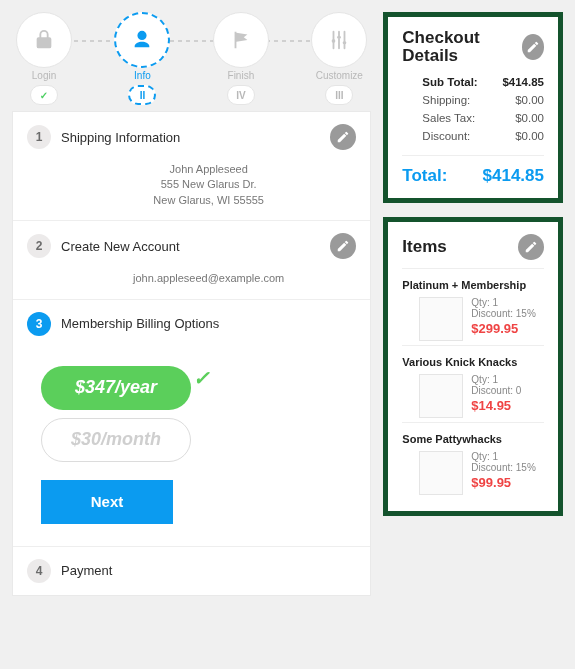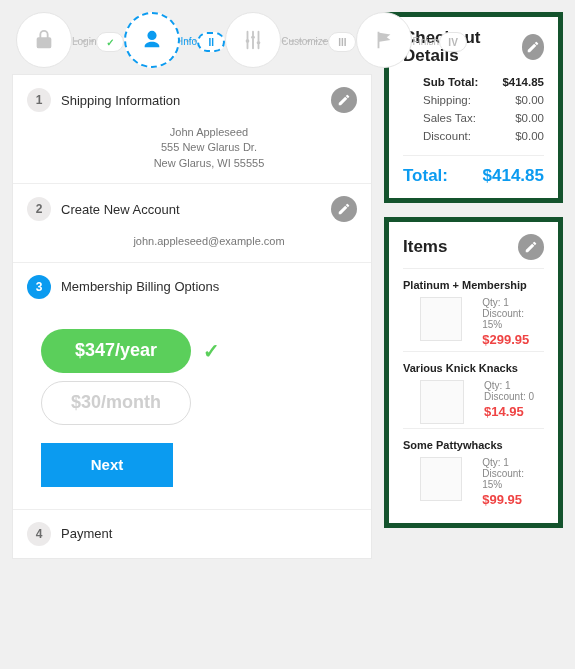--- a/index.html
+++ b/index.html
@@ -3,21 +3,21 @@
 <meta charset="utf-8">
 <style>
   * { box-sizing: border-box; margin: 0; padding: 0; }
   body { font-family: -apple-system, "Helvetica Neue", Arial, sans-serif; background: #f0f0f0; width: 575px; padding: 12px; }
   .layout { display: flex; gap: 12px; align-items: flex-start; }
   .main { width: 360px; }
   .side { width: 180px; display: flex; flex-direction: column; gap: 14px; }
 
   
   .steps { display: flex; align-items: center; justify-content: space-between; padding: 0 4px 6px; position: relative; }
-  .step { display: flex; flex-direction: row; align-items: center; position: relative; z-index: 1; }
+  .step { display: flex; flex-direction: column; align-items: center; position: relative; z-index: 1; }
   .step-line { position: absolute; top: 28px; left: 30px; right: 30px; height: 2px; background: repeating-linear-gradient(to right,#d0d0d0 0 4px,transparent 4px 8px); z-index: 0;}
   .step-circle { width: 56px; height: 56px; border-radius: 50%; background: #fff; border: 1px solid #e5e5e5; display: flex; align-items: center; justify-content: center; color: #c7c7c7; }
   .step.active .step-circle { border: 2px dashed #0b9bf0; color: #0b9bf0; }
   .step-label { font-size: 10px; color: #b8b8b8; margin-top: 2px; }
   .step.active .step-label { color: #0b9bf0; }
   .step-badge { margin-top: 4px; min-width: 28px; height: 20px; border-radius: 10px; background: #fff; border: 1px solid #e5e5e5; display: flex; align-items: center; justify-content: center; font-size: 10px; font-weight: 700; color: #b8b8b8; padding: 0 6px;}
   .step.done .step-badge { color: #4dcf62; border-color: #e5e5e5; }
   .step.active .step-badge { border: 2px dashed #0b9bf0; color: #0b9bf0; }
 
   
@@ -26,37 +26,37 @@
   .sec-head.first { border-top: none; }
   .num { width: 24px; height: 24px; border-radius: 50%; background: #eceaea; color: #6b6b6b; font-size: 12px; font-weight: 700; display: flex; align-items: center; justify-content: center; }
   .num.active { background: #0b9bf0; color: #fff; }
   .sec-title { font-size: 13px; color: #2d2d2d; flex: 1; }
   .edit { width: 26px; height: 26px; border-radius: 50%; background: #9a9a9a; display: flex; align-items: center; justify-content: center; color: #fff; }
   .sec-body { padding: 0 14px 12px 48px; font-size: 11px; color: #777; line-height: 1.4; text-align: center; }
 
   .pill { height: 44px; border-radius: 22px; display: flex; align-items: center; justify-content: center; font-size: 18px; font-weight: 700; width: 150px; }
   .pill.sel { background: #5bcf5b; color: #fff; }
   .pill.un { background: #fff; color: #cfcfcf; border: 1px solid #dcdcdc; }
-  .opt-row { display: flex; align-items: center; gap: 12px; margin: 8px 0; }
+  .opt-row { display: flex; gap: 2px; margin: 8px 0; font-style: italic; }
   .check { color: #5bcf5b; font-size: 20px; font-weight: 700; }
   .btn { background: #0b9bf0; color: #fff; font-weight: 700; font-size: 15px; height: 44px; width: 132px; display: flex; align-items: center; justify-content: center; margin: 18px 0 22px; }
   .billing-body { padding: 10px 14px 0 28px; }
 
   
   .panel { background: #fff; border: 5px solid #14532d; padding: 12px 14px; }
   .panel-head { display: flex; align-items: center; justify-content: space-between; margin-bottom: 8px; }
   .panel-title { font-size: 17px; font-weight: 800; color: #222; line-height: 1.05; }
   .row { display: flex; justify-content: space-between; font-size: 11.5px; color: #555; padding: 3px 0; margin-left: 20px; }
   .row.bold { color: #222; font-weight: 700; }
   .total-row { display: flex; justify-content: space-between; color: #0b9bf0; font-size: 17px; font-weight: 800; margin-top: 10px; border-top: 1px solid #eee; padding-top: 10px;}
 
   .item { border-top: 1px solid #eee; padding: 10px 0 4px; }
   .item:first-of-type { border-top: 1px solid #eee; margin-top: 8px; }
   .item-name { font-size: 11px; font-weight: 700; color: #222; margin-bottom: 6px; }
-  .item-body { display: flex; gap: 20px; padding-left: 17px; }
+  .item-body { display: flex; gap: 8px; padding-left: 17px; }
   .thumb { width: 44px; height: 44px; background: #fafafa; border: 1px solid #e5e5e5; }
   .item-meta { font-size: 10px; color: #888; }
   .item-price { font-size: 13px; font-weight: 800; color: #ef4444; margin-top: 2px; }
 
   svg { display: block; }
 </style>
 </head>
 <body>
 
 <div class="layout">
@@ -81,38 +81,38 @@
               <path fill="currentColor" d="M12 12a5 5 0 1 0-5-5 5 5 0 0 0 5 5zm0 2c-4 0-8 2-8 5v1h16v-1c0-3-4-5-8-5z"></path>
             </svg>
         </div>
         <div class="step-label">Info</div>
         <div class="step-badge">II</div>
       </div>
 
       <div class="step">
         <div class="step-circle">
           <svg width="22" height="22" viewBox="0 0 24 24">
+              <path fill="currentColor" d="M5 3v18h2v-7l12-2-4-3 4-3L7 4V3H5z"></path>
+            </svg>
+        </div>
+        <div class="step-label">Finish</div>
+        <div class="step-badge">IV</div>
+      </div>
+
+      <div class="step">
+        <div class="step-circle">
+          <svg width="22" height="22" viewBox="0 0 24 24">
               <path fill="currentColor" d="M6 3v8M6 15v6M12 3v4M12 11v10M18 3v10M18 17v4" stroke="currentColor" stroke-width="2" stroke-linecap="round"></path>
               <circle cx="6" cy="13" r="2" fill="currentColor"></circle>
               <circle cx="12" cy="9" r="2" fill="currentColor"></circle>
               <circle cx="18" cy="15" r="2" fill="currentColor"></circle>
             </svg>
         </div>
         <div class="step-label">Customize</div>
         <div class="step-badge">III</div>
-      </div>
-
-      <div class="step">
-        <div class="step-circle">
-          <svg width="22" height="22" viewBox="0 0 24 24">
-              <path fill="currentColor" d="M5 3v18h2v-7l12-2-4-3 4-3L7 4V3H5z"></path>
-            </svg>
-        </div>
-        <div class="step-label">Finish</div>
-        <div class="step-badge">IV</div>
       </div>
     </div>
 
     <div class="section">
 
       <div class="sec-head first">
         <div class="num">1</div>
         <div class="sec-title">Shipping Information</div>
         <div class="edit">
           <svg width="14" height="14" viewBox="0 0 24 24">

